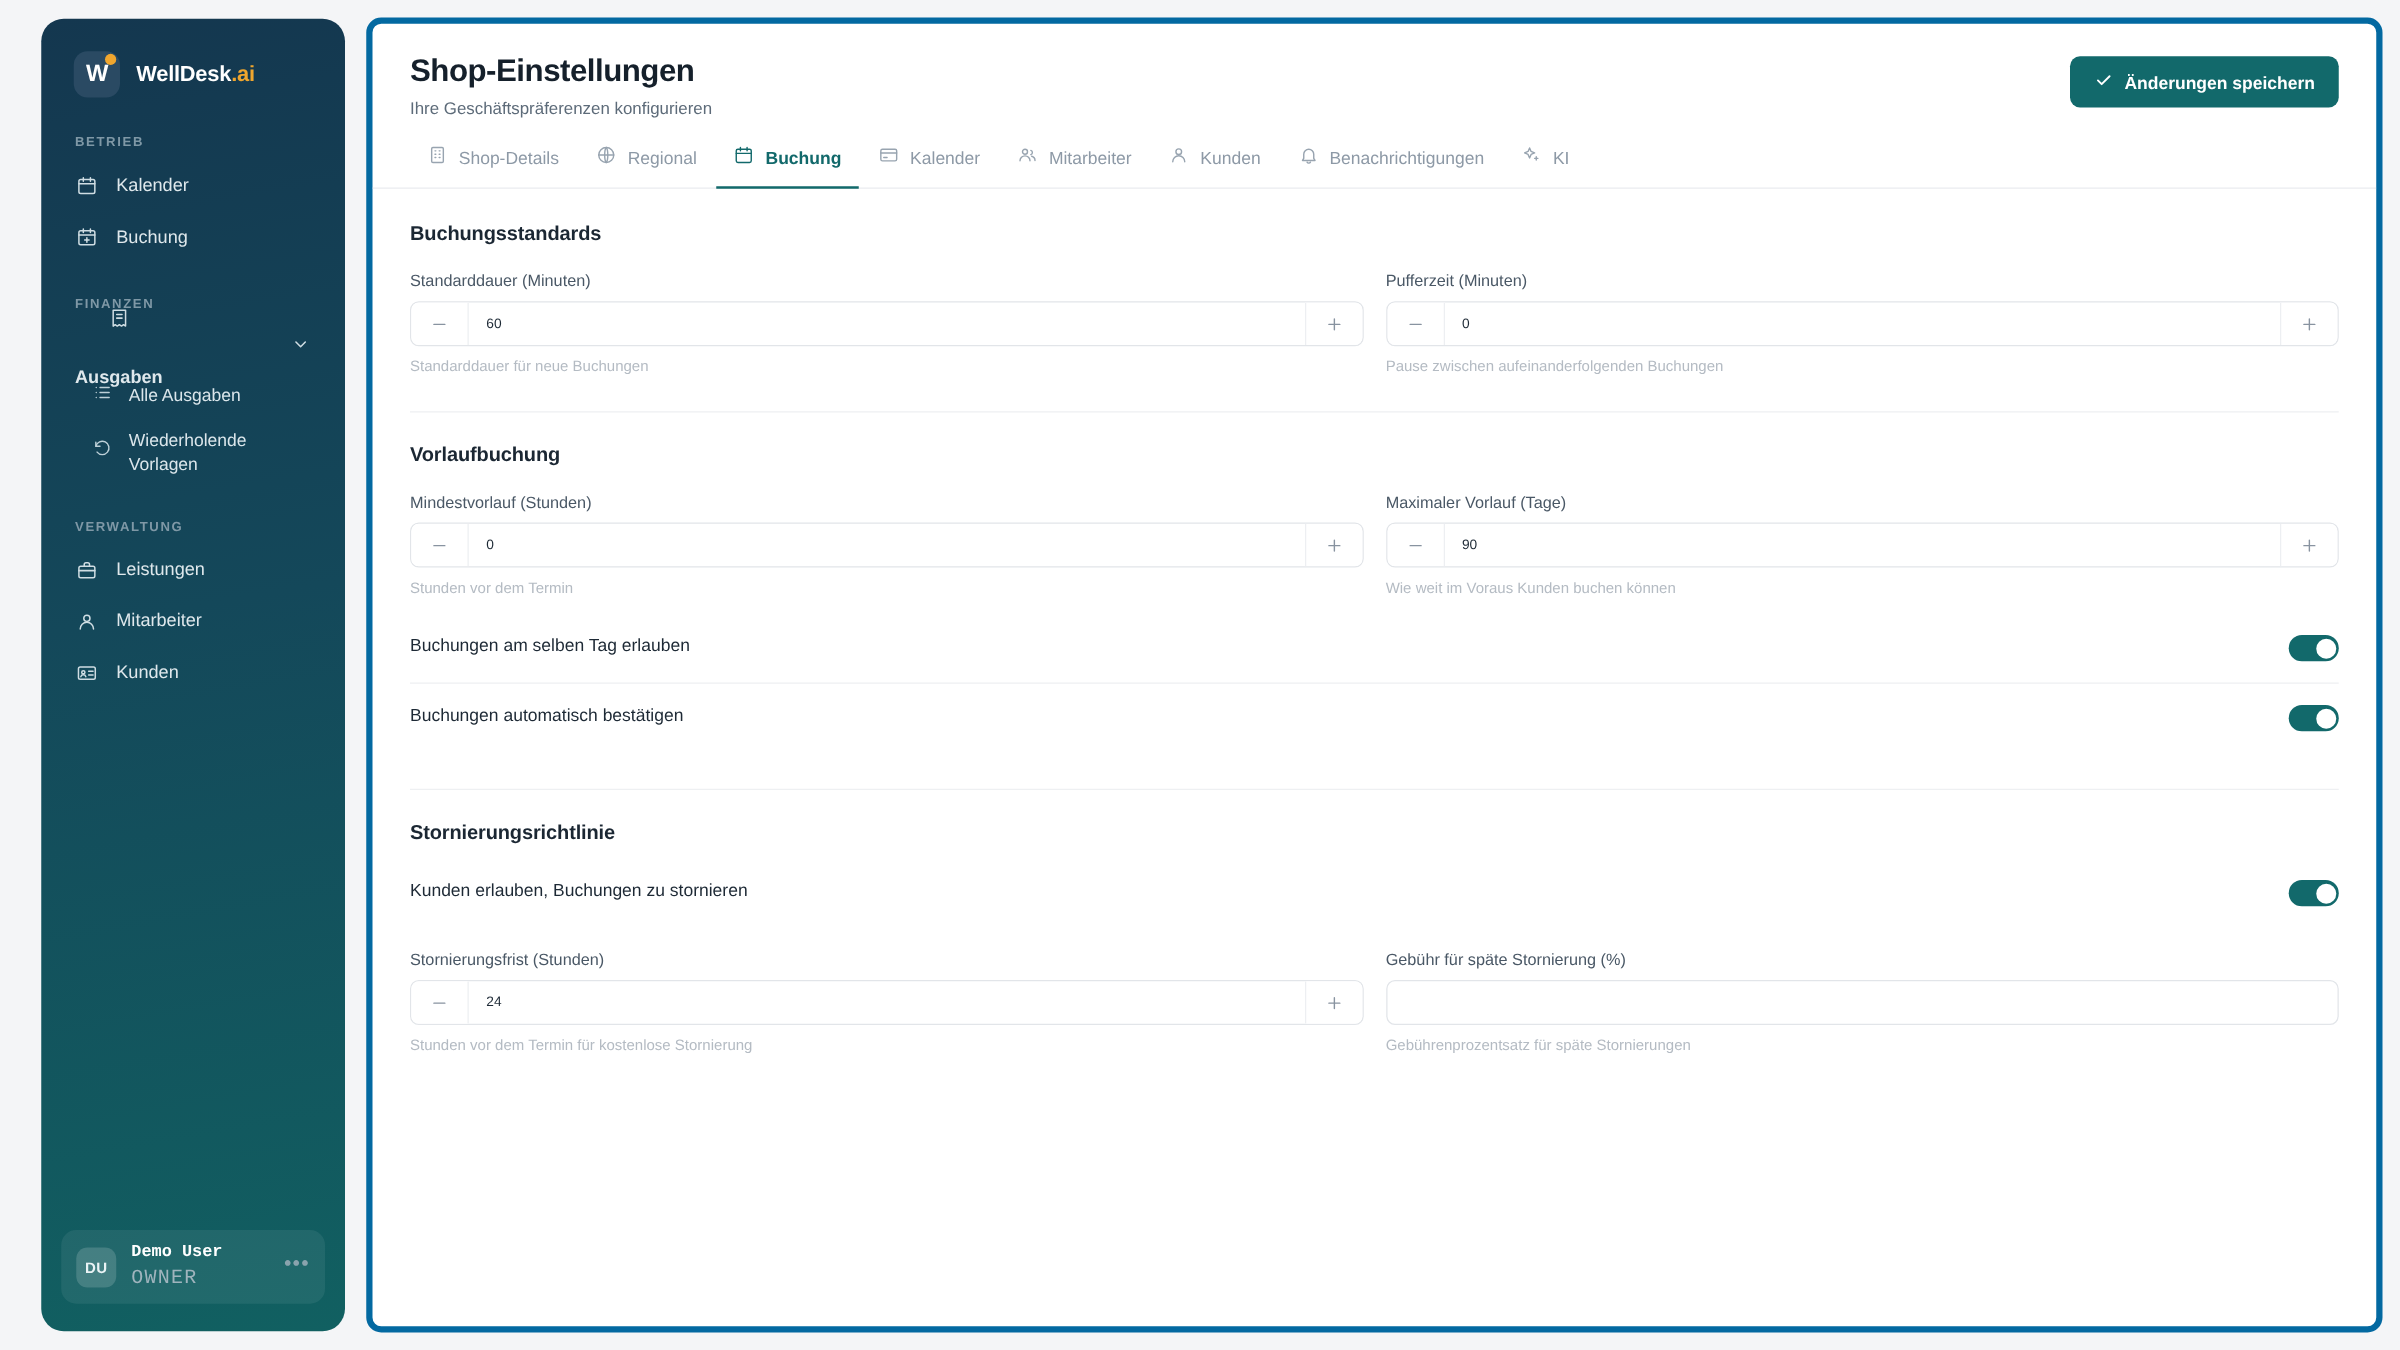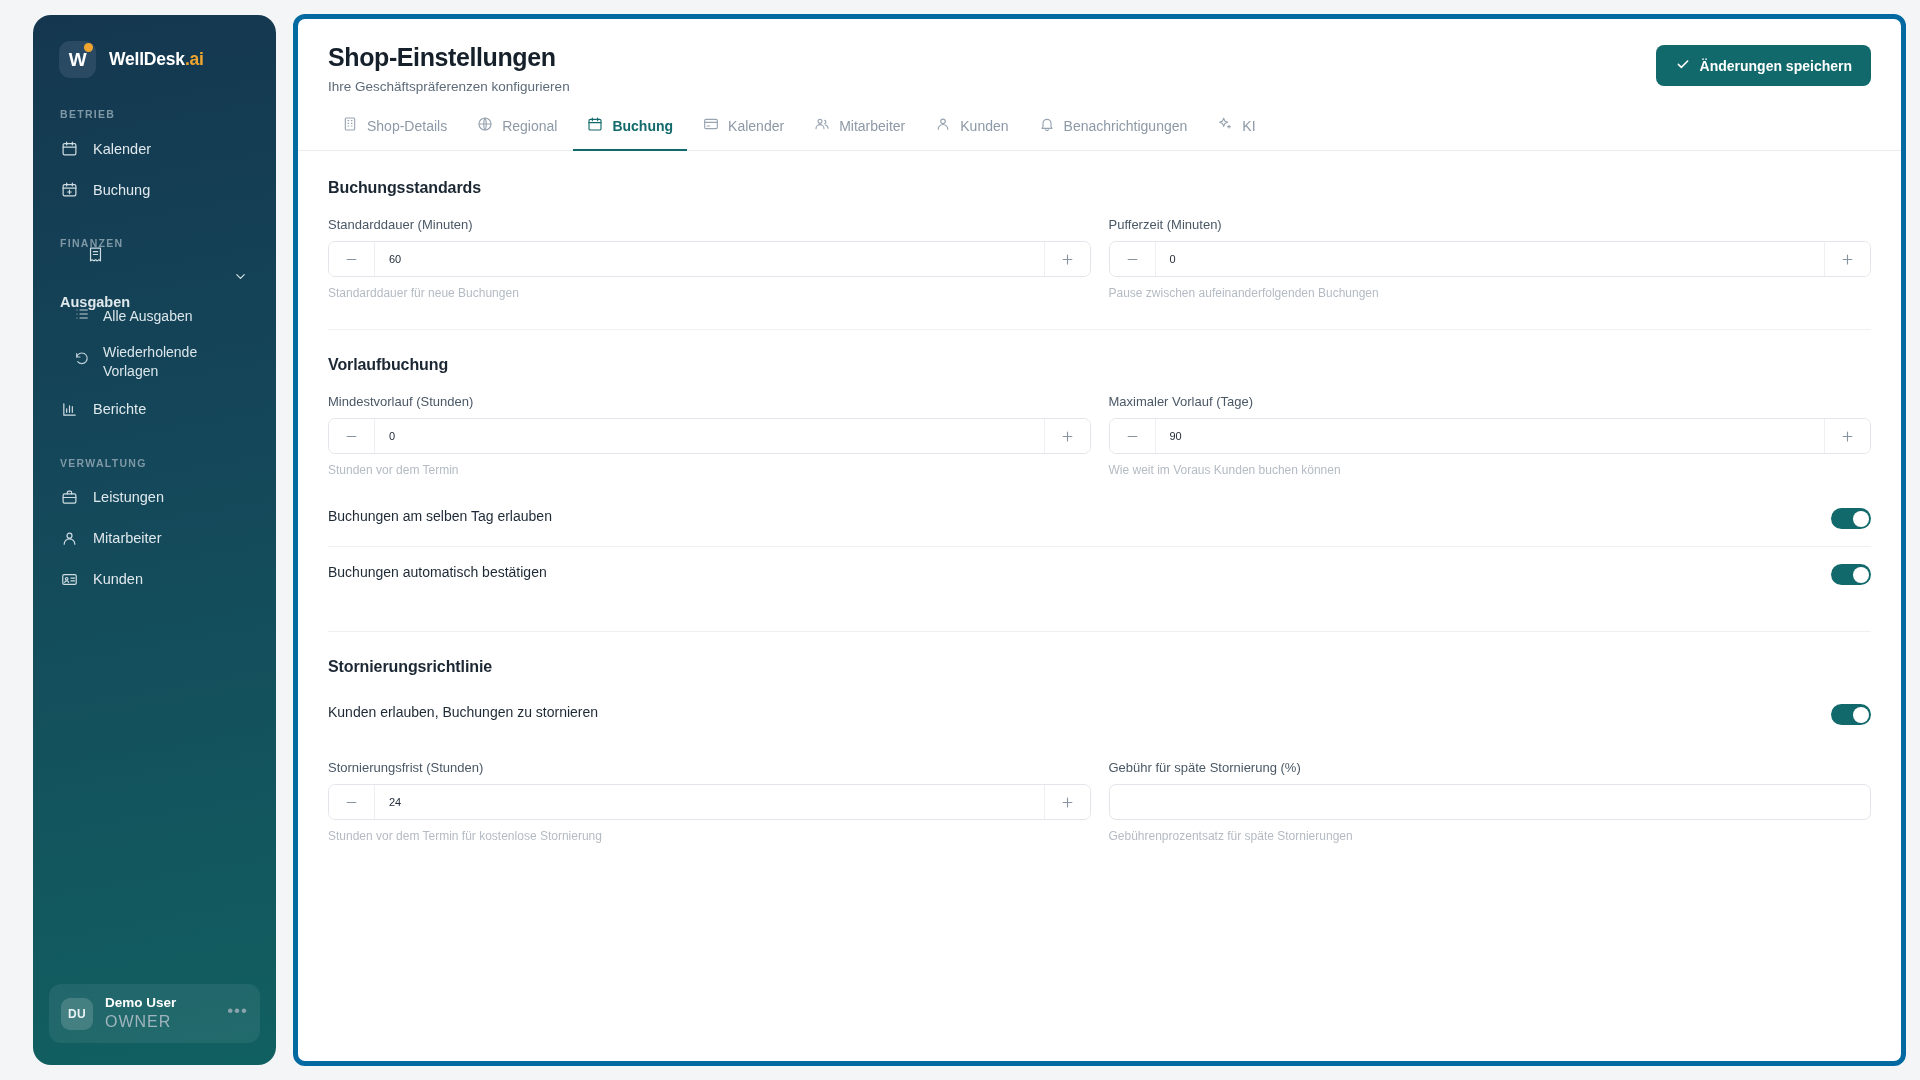--- a/index.html
+++ b/index.html
@@ -67,21 +67,21 @@
     margin: 16px 16px 22px 16px; padding: 11px 12px;
     border-radius: 12px; background: rgba(255,255,255,0.07);
     display: flex; align-items: center; gap: 12px; cursor: pointer;
   }
   .avatar {
     width: 32px; height: 32px; border-radius: 9px;
     background: rgba(255,255,255,0.16);
     display: flex; align-items: center; justify-content: center;
     color: #eaf3f5; font-size: 12px; font-weight: 700; letter-spacing: 0.3px;
   }
-  .user-meta { flex: 1; line-height: 1.25; }
+  .user-meta { flex: 1; line-height: 1.25; font-family: Liberation Mono, monospace; }
   .user-name { color: #ffffff; font-size: 13.5px; font-weight: 700; }
   .user-role { color: #9fb4bd; font-size: 16px; letter-spacing: 1px; font-weight: 500; }
   .user-dots { color: #8aa3ad; font-size: 17px; letter-spacing: 1px; line-height: 10px; padding-bottom: 6px; }
 
   
   .main {
     flex: 1; margin-left: 17px;
     background: #ffffff; border-radius: 12px;
     border: 5px solid #0369a1;
     display: flex; flex-direction: column;
@@ -226,29 +226,20 @@
       <div class="nav-sub">
         <span class="ico">
           <svg viewBox="0 0 24 24">
               <path d="M4 9a8 8 0 1 1 1.5 7"></path>
               <path d="M4 4v5h5"></path>
             </svg>
         </span>
         <span class="lbl">Wiederholende Vorlagen</span>
       </div>
 
-      <div class="nav-item">
-        <span class="ico">
-          <svg viewBox="0 0 24 24">
-              <path d="M4 4v16h16"></path>
-              <path d="M8 16v-5M12 16V7M16 16v-8"></path>
-            </svg>
-        </span>
-        <span>Berichte</span>
-      </div>
 
       <div class="nav-section spaced">VERWALTUNG</div>
 
       <div class="nav-item">
         <span class="ico">
           <svg viewBox="0 0 24 24">
               <rect x="3" y="7" width="18" height="13" rx="2"></rect>
               <path d="M9 7V5a2 2 0 0 1 2-2h2a2 2 0 0 1 2 2v2"></path>
               <path d="M3 12h18"></path>
             </svg>

